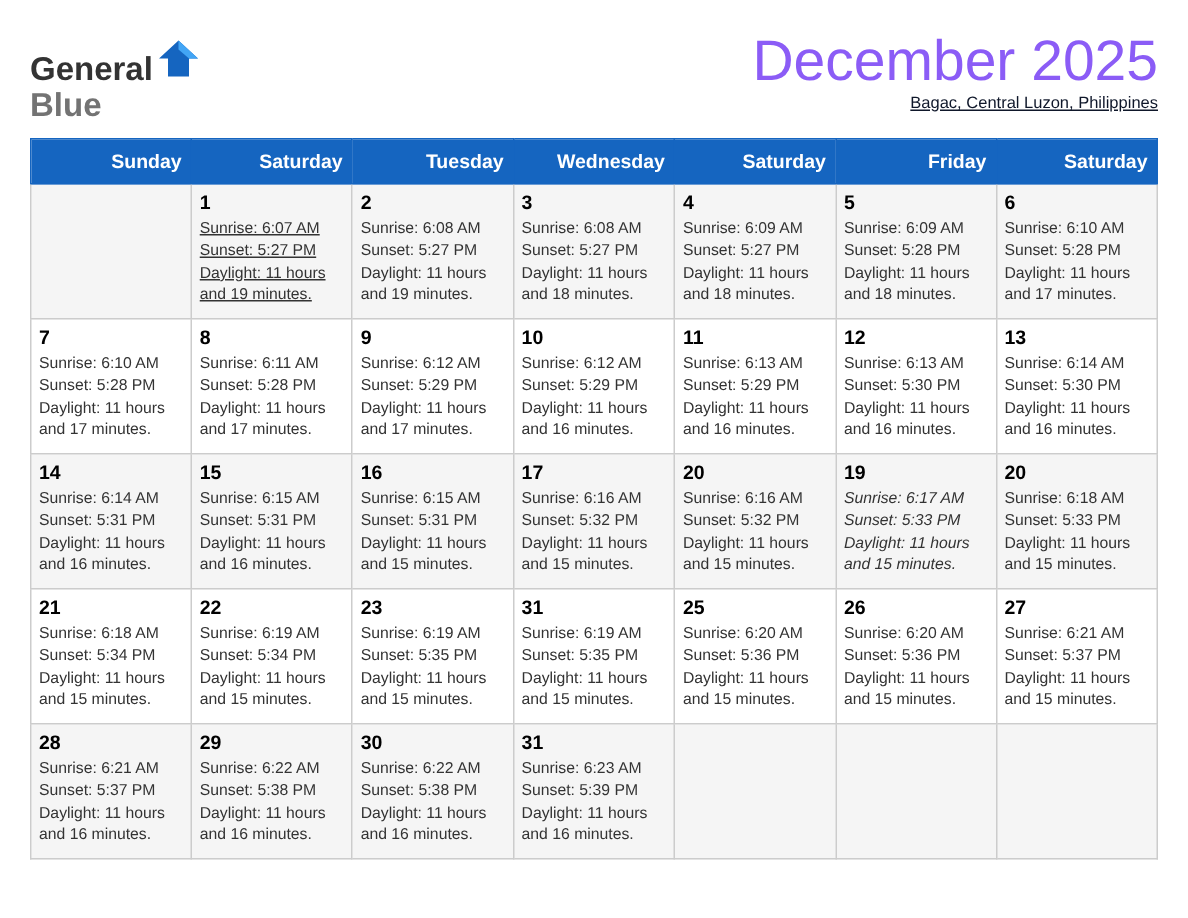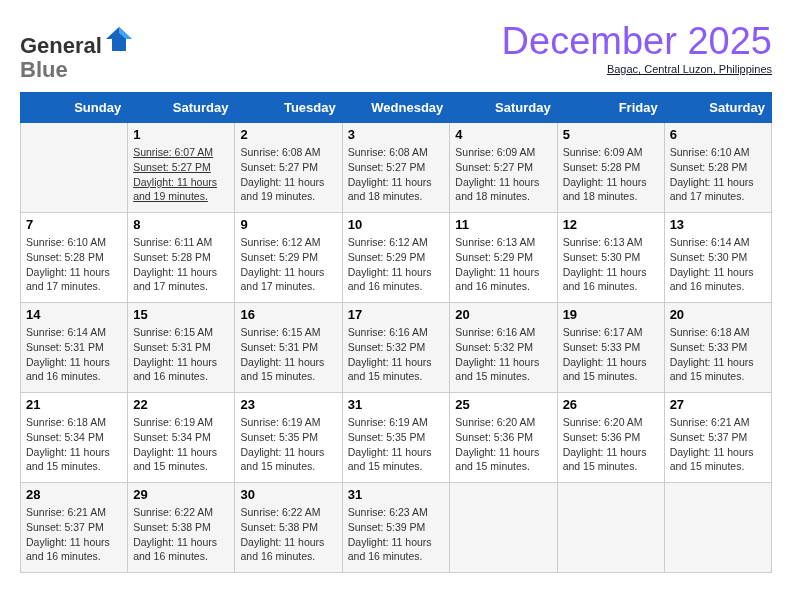--- a/index.html
+++ b/index.html
@@ -249,21 +249,21 @@
         </td>
         <td>
           <div class="day-number">20</div>
           <div class="day-info" style="white-space: pre-line;">Sunrise: 6:16 AM
 Sunset: 5:32 PM
 Daylight: 11 hours
 and 15 minutes.</div>
         </td>
         <td>
           <div class="day-number">19</div>
-          <div class="day-info" style="white-space: pre-line;">Sunrise: 6:17 AM
+          <div class="day-info" style="white-space: pre-line; font-style: italic;">Sunrise: 6:17 AM
 Sunset: 5:33 PM
 Daylight: 11 hours
 and 15 minutes.</div>
         </td>
         <td>
           <div class="day-number">20</div>
           <div class="day-info" style="white-space: pre-line;">Sunrise: 6:18 AM
 Sunset: 5:33 PM
 Daylight: 11 hours
 and 15 minutes.</div>

